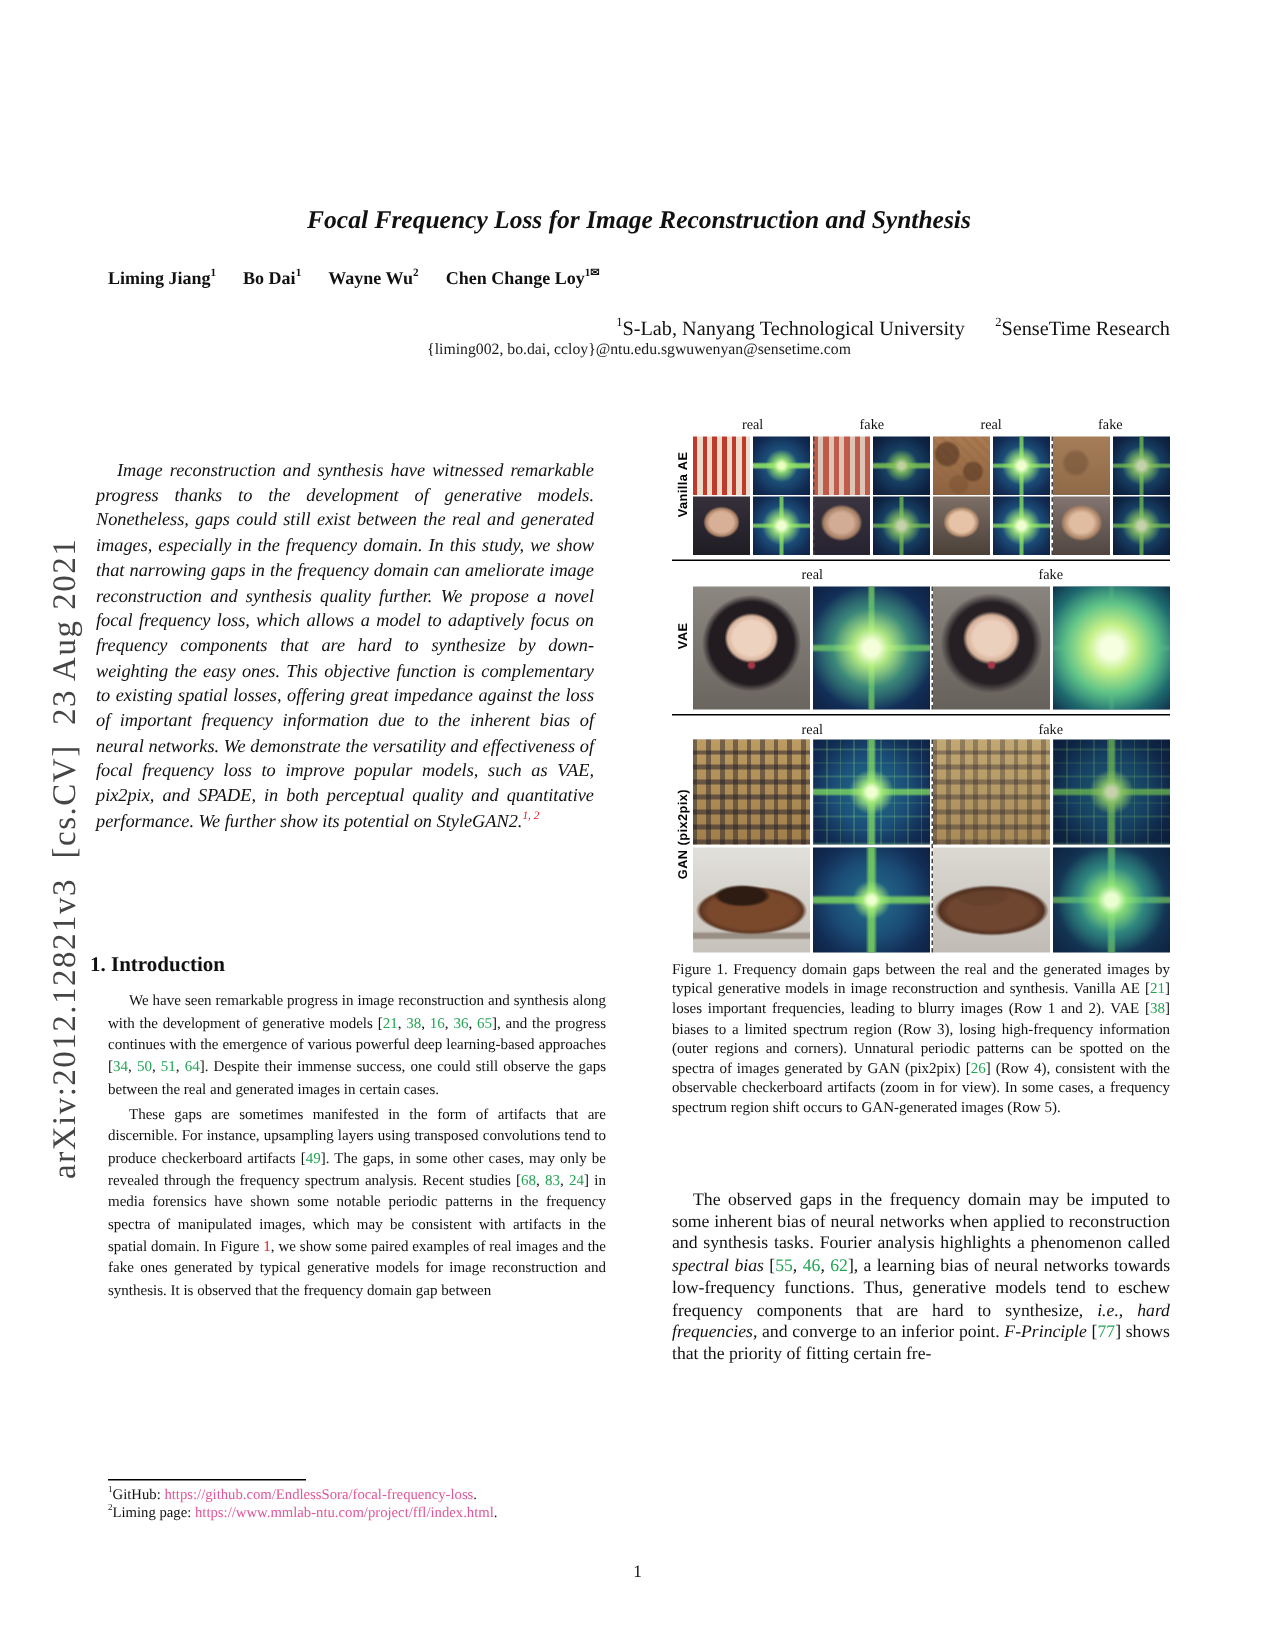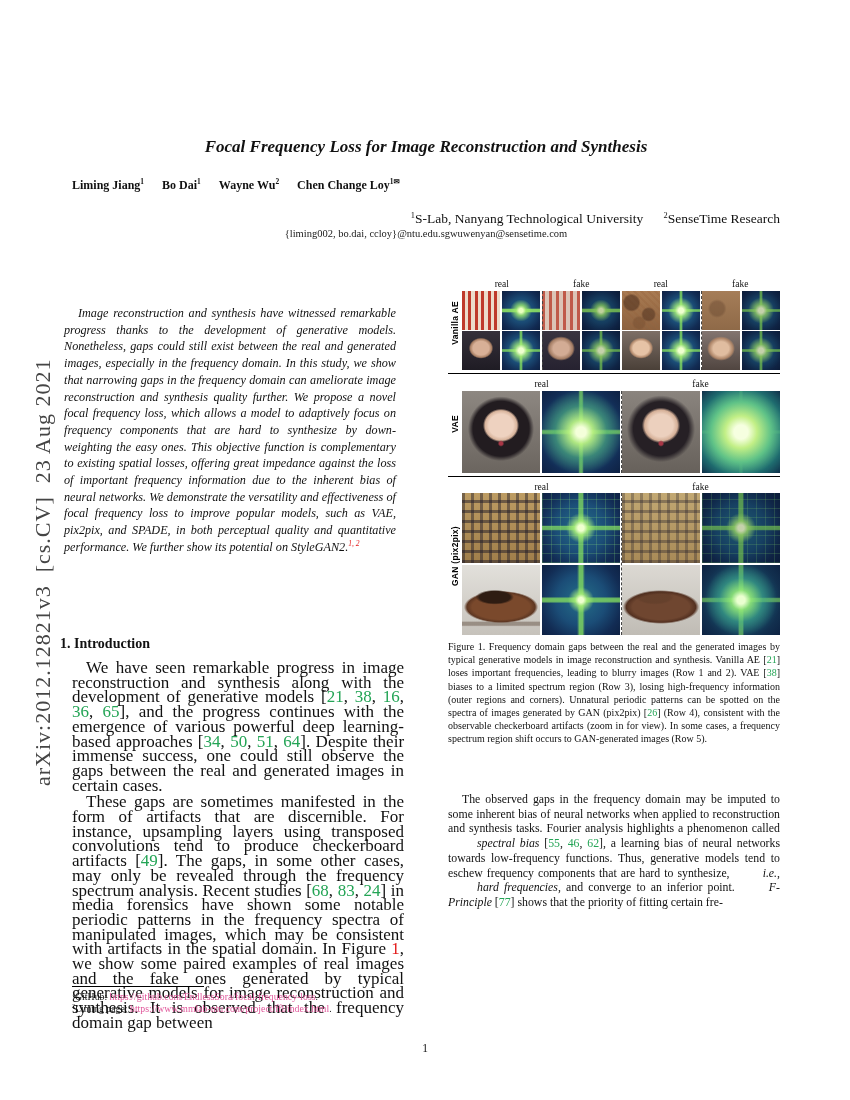--- a/index.html
+++ b/index.html
@@ -22,21 +22,21 @@
 
   
   .abs-head   { position:absolute; left:72px; top:279px; width:332px; text-align:center;
                 font-size:13.5px; font-weight:bold; }
   .abs-text   { position:absolute; left:60px; top:301px; width:332px; margin:4px;
                 font-style:italic; font-size:12.2px; line-height:16.7px;
                 text-align:justify; text-indent:14px; }
   .intro-head { position:absolute; left:60px; top:636px; width:332px; margin:0;
                 font-size:14px; font-weight:bold; }
   .intro-text { position:absolute; left:72px; top:661px; width:332px;
-                font-size:17px; line-height:14.7px; text-align:justify; }
+                font-size:10px; line-height:14.7px; text-align:justify; }
   .para { margin:0; text-indent:14px; }
   .para + .para { margin-top:2px; }
   .noindent { text-indent:0; }
 
   .fn-rule   { position:absolute; left:72px; top:986px; width:132px; border-top:1px solid #000; }
   .footnotes { position:absolute; left:72px; top:991px; width:332px; font-size:9.8px; line-height:12.4px; }
   .fn { margin:0; }
 
   
   .figure { position:absolute; left:448px; top:276px; width:332px; }
@@ -64,21 +64,21 @@
   .right-text  { position:absolute; left:448px; top:792px; width:332px;
                  font-size:11.8px; line-height:14.7px; text-align:justify; }
   .right-text .para + .para { margin-top:4px; }
 
   .page-num { position:absolute; left:0; right:0; top:1042px; text-align:center; font-size:11.5px; }
 
   
   .seg-cite   { color:#23a455; }
   .seg-url    { color:#e0569a; }
   .seg-ref    { color:#e31b1b; }
-  .seg-i      { font-style:italic;margin-left:29px; }
+  .seg-i      { font-style:italic; }
   .seg-sup    { vertical-align:super; font-size:0.62em; line-height:0; }
   .seg-supred { vertical-align:super; font-size:0.62em; line-height:0; color:#e31b1b; }
 
   
   .c-stripes   { background:repeating-linear-gradient(90deg,#bf3a2b 0 3px,#ecdccb 3px 6.5px); }
   .c-stripes-f { background:repeating-linear-gradient(90deg,#c05a49 0 3.5px,#dcc4b6 3.5px 7px); }
   .c-tex   { background:
       radial-gradient(circle at 25% 30%, rgba(80,50,32,0.6) 0 18%, transparent 23%),
       radial-gradient(circle at 70% 60%, rgba(80,50,32,0.55) 0 16%, transparent 21%),
       radial-gradient(circle at 45% 82%, rgba(120,80,50,0.5) 0 14%, transparent 19%),

